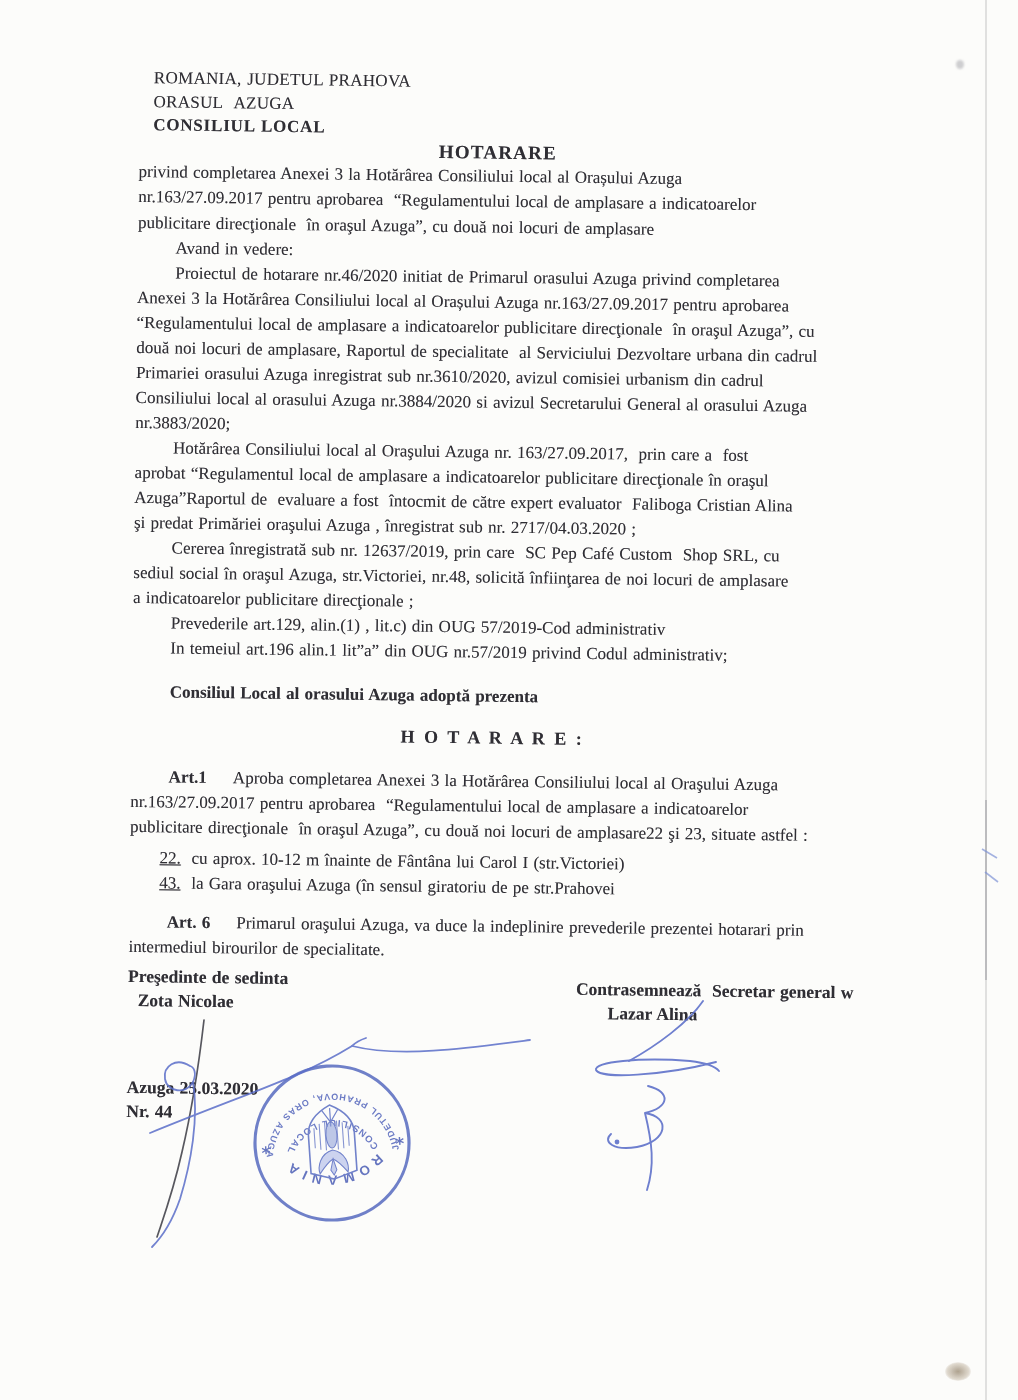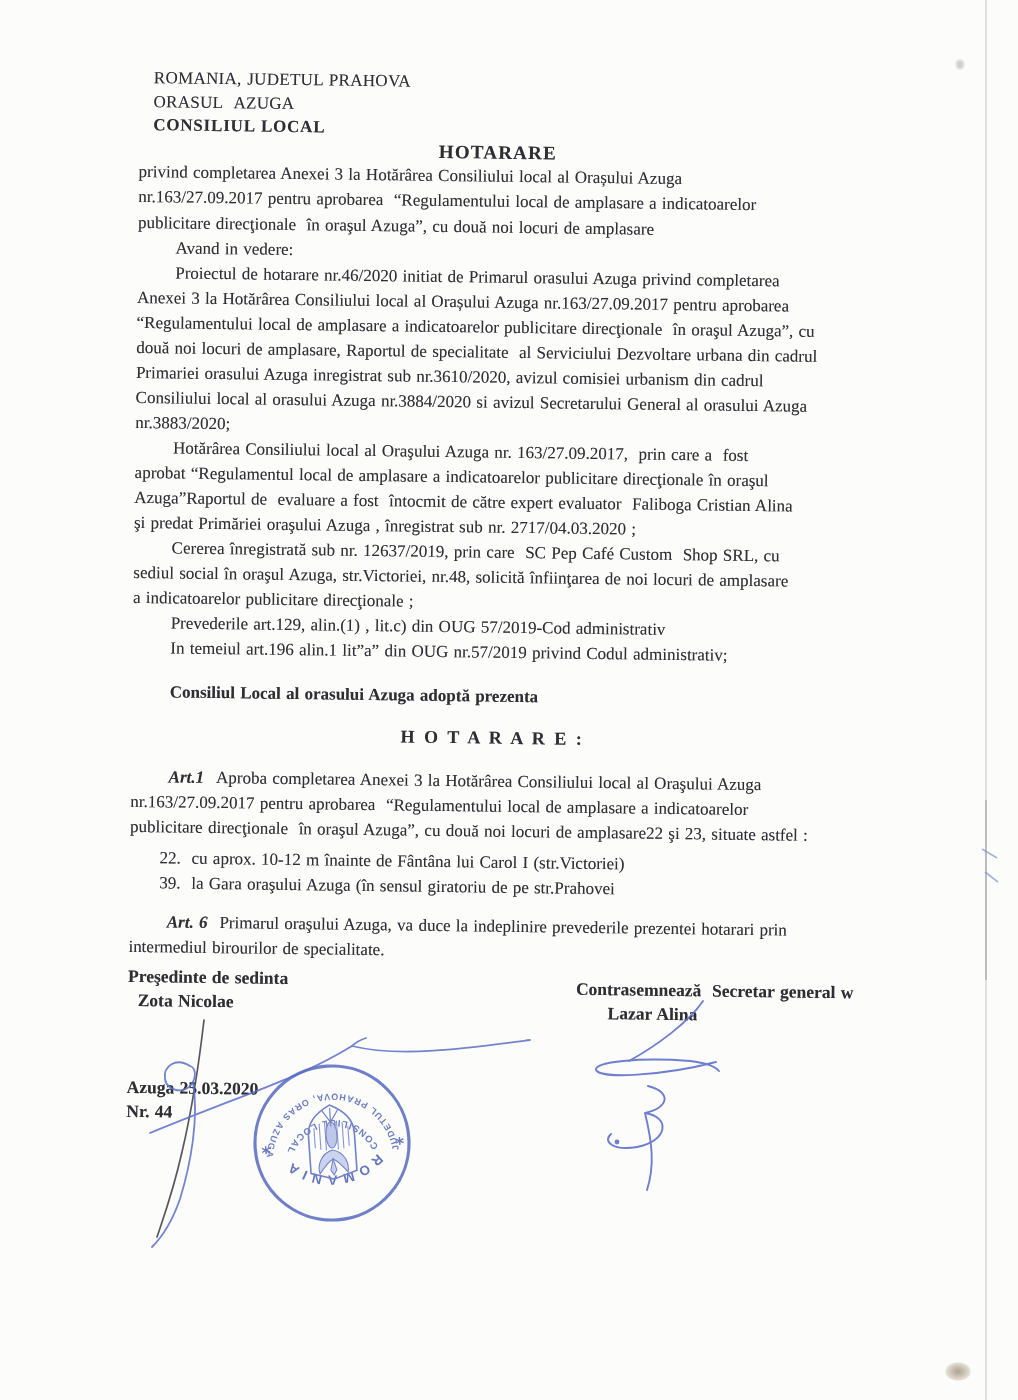--- a/index.html
+++ b/index.html
@@ -35,23 +35,23 @@
   }
   .dec-head{
     margin-top:21px !important;text-align:center;padding-right:100px;
     font-weight:bold;font-size:18px;letter-spacing:2px;
   }
   .article{
     font-size:17px;line-height:25px;white-space:pre-line;text-indent:38px;
   }
   .art1{margin-top:20px !important;}
   .art2{margin-top:14px !important;}
-  .article b{margin-right:12px;font-style:italic;}
+  .article b{margin-right:26px;}
   .loclist{margin-top:6px;margin-left:30px;font-size:17px;line-height:25px;}
-  .loc-num{display:inline-block;width:32px;}
+  .loc-num{display:inline-block;width:32px;text-decoration:underline;}
   .sigrow{margin-top:5px;display:flex;}
   .sig-left{width:448px;font-weight:bold;font-size:17.5px;line-height:24px;}
   .sig-left .name{margin-left:10px;}
   .sig-right{padding-top:7px;font-weight:bold;font-size:17.5px;line-height:24px;}
   .sig-right .name{margin-left:32px;}
   .footer{margin-top:56px;font-weight:bold;font-size:17.5px;line-height:24px;}
   
   .scanline-v{
     position:absolute;left:985px;top:0;width:1.5px;height:1400px;
     background:rgba(150,150,156,.28);
@@ -115,21 +115,21 @@
 
   <p class="adopt">Consiliul Local al orasului Azuga adoptă prezenta</p>
   <p class="dec-head">H O T A R A R E :</p>
 
   <p class="article art1"><b>Art.1</b><span>Aproba completarea Anexei 3 la Hotărârea Consiliului local al Oraşului Azuga
 nr.163/27.09.2017 pentru aprobarea&nbsp; “Regulamentului local de amplasare a indicatoarelor
 publicitare direcţionale&nbsp; în oraşul Azuga”, cu două noi locuri de amplasare22 şi 23, situate astfel :</span></p>
 
   <div class="loclist">
     <p><span class="loc-num">22.</span><span>cu aprox. 10-12 m înainte de Fântâna lui Carol I (str.Victoriei)</span></p>
-    <p><span class="loc-num">39.</span><span>la Gara oraşului Azuga (în sensul giratoriu de pe str.Prahovei</span></p>
+    <p><span class="loc-num">43.</span><span>la Gara oraşului Azuga (în sensul giratoriu de pe str.Prahovei</span></p>
   </div>
 
   <p class="article art2"><b>Art. 6</b><span>Primarul oraşului Azuga, va duce la indeplinire prevederile prezentei hotarari prin
 intermediul birourilor de specialitate.</span></p>
 
   <div class="sigrow">
     <div class="sig-left">
       <p>Preşedinte de sedinta</p>
       <p class="name">Zota Nicolae</p>
     </div>

